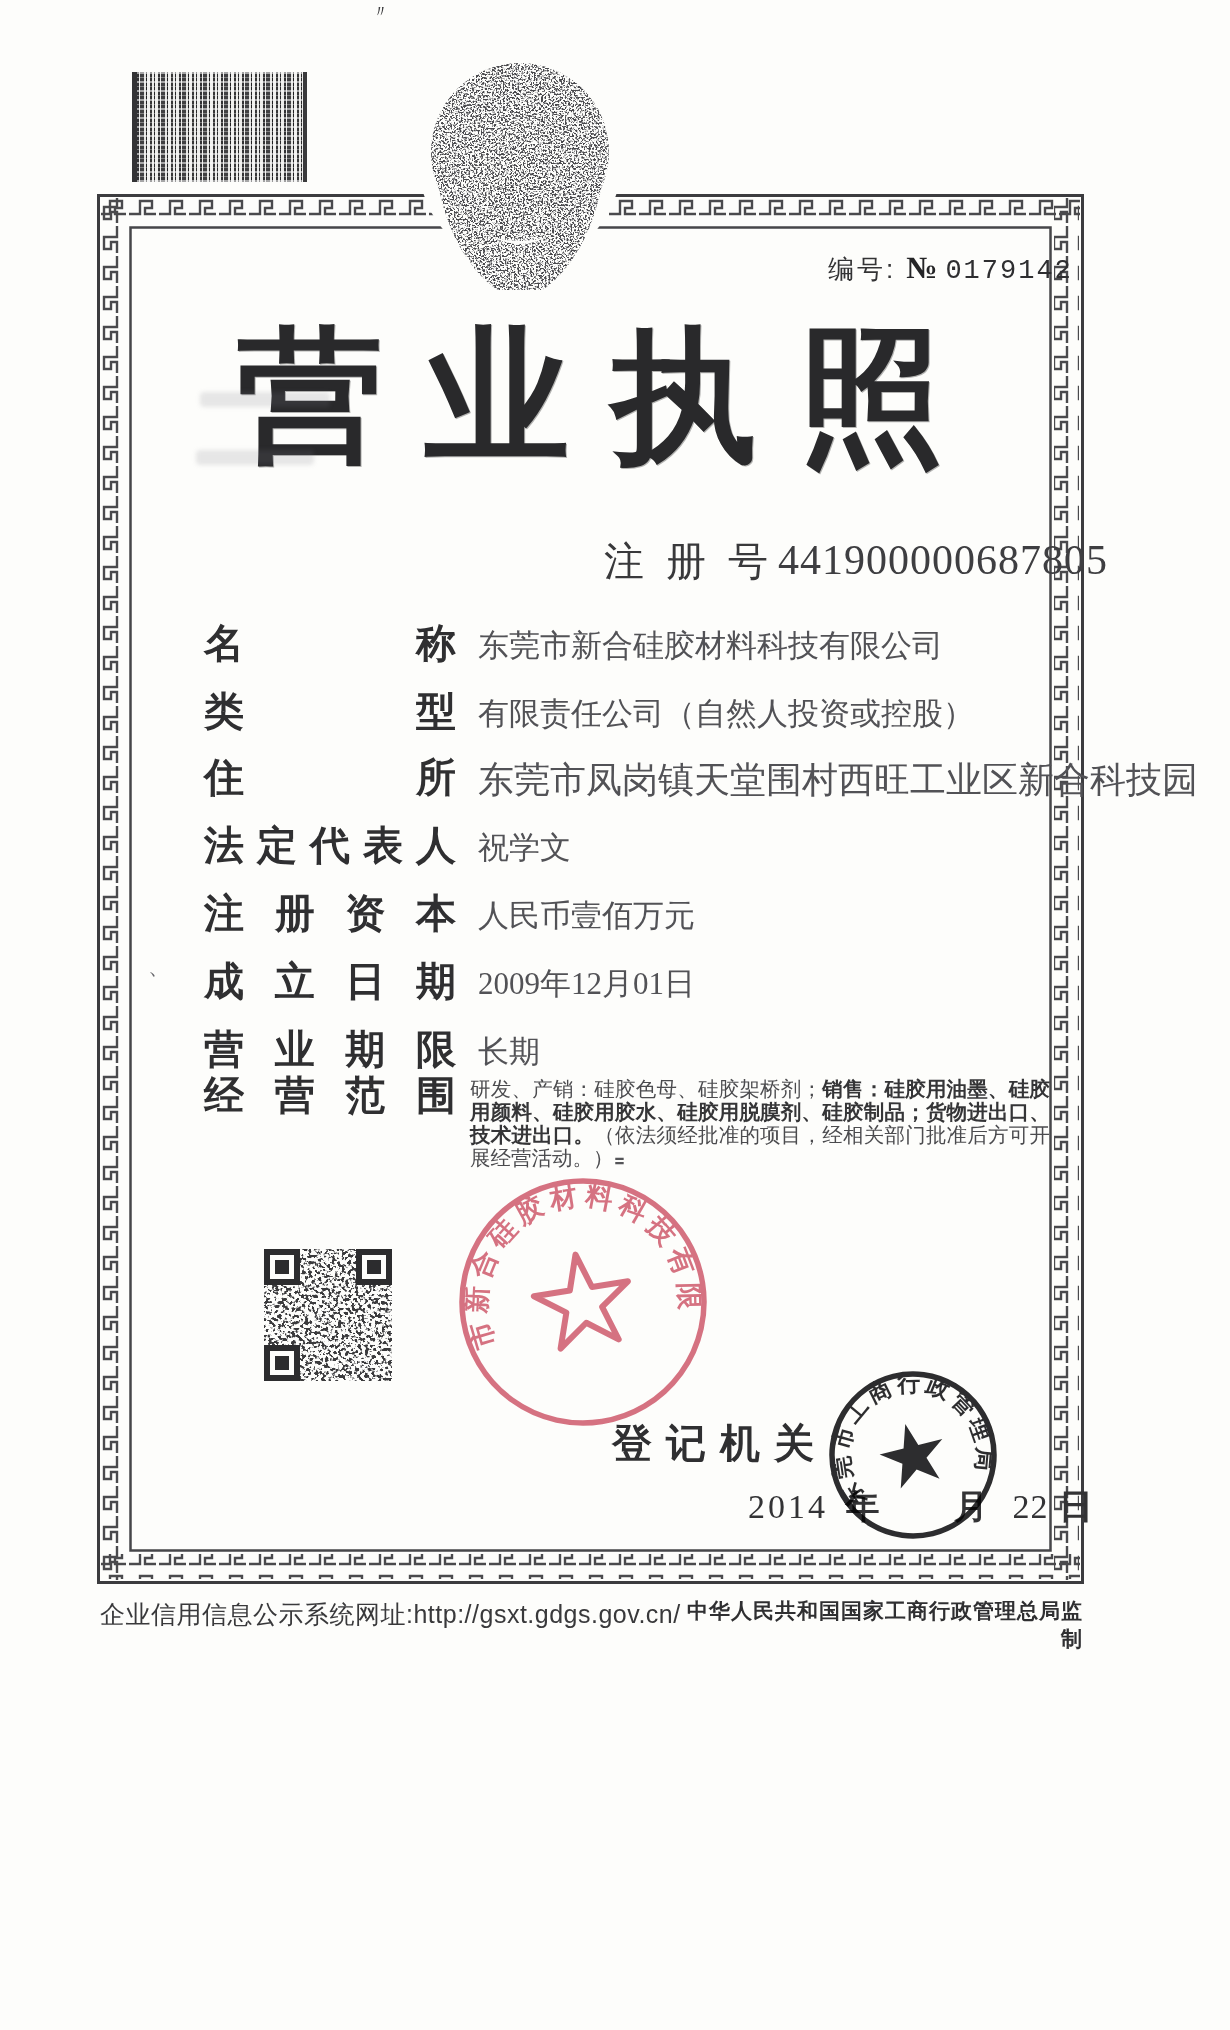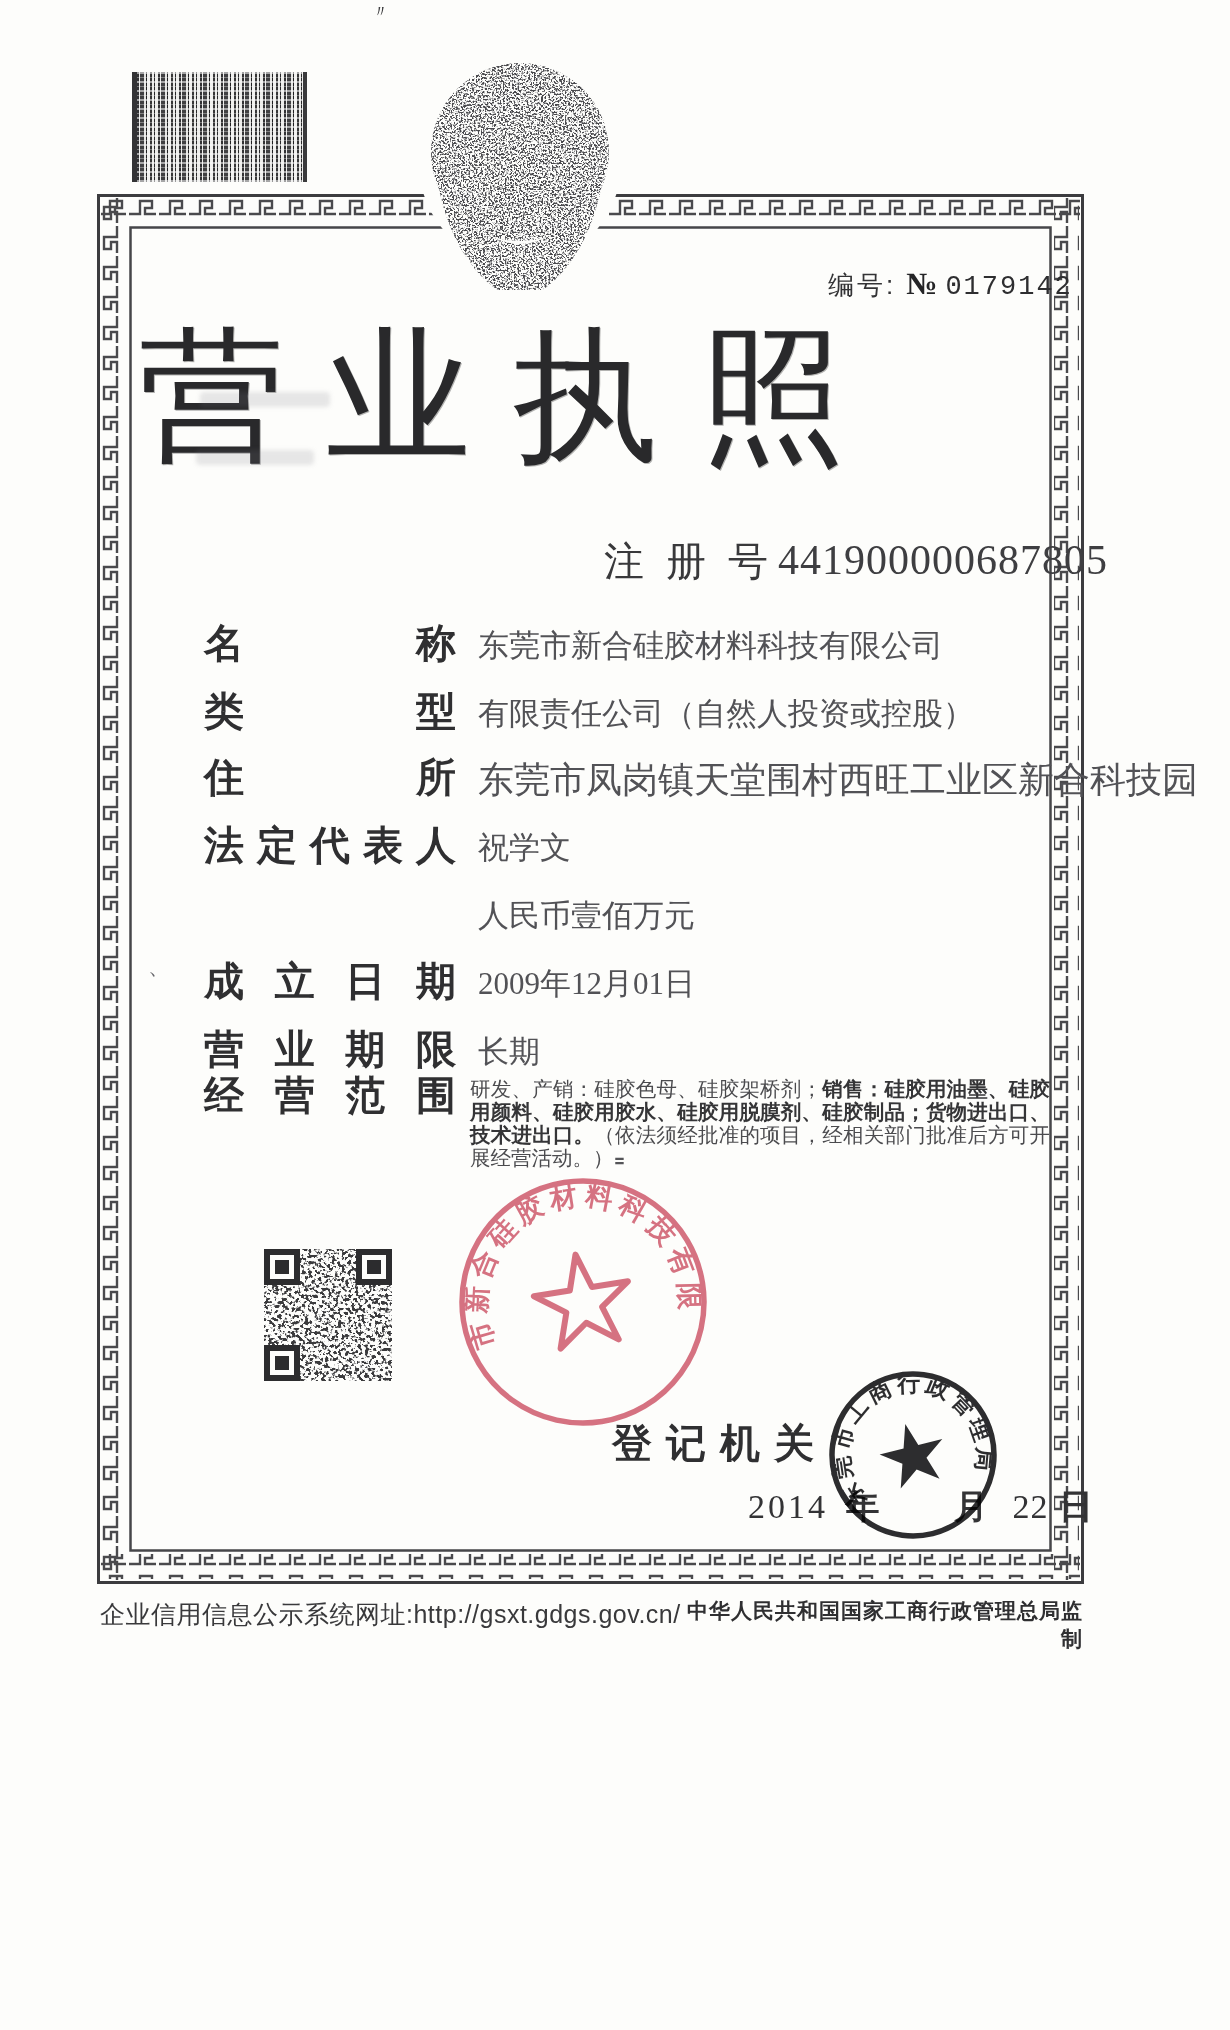--- a/index.html
+++ b/index.html
@@ -15,30 +15,30 @@
   .barcode{
     left:132px; top:72px; width:166px; height:110px;
     background:
       repeating-linear-gradient(0deg, rgba(255,255,255,.55) 0 2px, rgba(255,255,255,0) 2px 5px, rgba(255,255,255,.35) 5px 6px, rgba(255,255,255,0) 6px 9px),
       repeating-linear-gradient(90deg,#2a2a2c 0 2px,#f2f2f0 2px 3px,#39393b 3px 7px,#e9e9e7 7px 9px,#151517 9px 10px,#f5f5f3 10px 13px,#2e2e30 13px 15px,#efefed 15px 17px,#1f1f21 17px 18px,#f0f0ee 18px 21px);
     border-left:5px solid #2b2b2d; border-right:4px solid #333335;
     filter:contrast(.92) brightness(1.02);
   }
 
   
-  .serial{ left:828px; top:266px; width:226px; text-align:right; white-space:nowrap; color:#2c2c2e;}
+  .serial{ left:828px; top:250px; width:226px; text-align:right; white-space:nowrap; color:#2c2c2e;}
   .serial .lbl{font-family:"Liberation Sans",sans-serif; font-size:26px; letter-spacing:3px; color:#333335;}
   .serial .no-sign{font-size:31px; font-weight:bold; margin-left:10px; color:#242426;}
   .serial .digits{font-family:"Liberation Mono","DejaVu Sans Mono",monospace; font-size:27px; letter-spacing:2px; margin-left:8px; color:#2e2e30;}
 
   
   .title{
-    left:97px; top:316px; width:987px; text-align:left;
+    left:97px; top:316px; width:987px; text-align:center;
     font-family:"Liberation Sans","DejaVu Sans",sans-serif;
-    font-size:145px; font-weight:normal; letter-spacing:42px; text-indent:42px;
+    font-size:145px; font-weight:bold; letter-spacing:42px; text-indent:42px;
     color:#29292b; line-height:160px;
     text-shadow:1px 1px 0 rgba(40,40,40,.35);
   }
 
   
   .regline{ left:0; top:534px; width:1230px; white-space:nowrap;}
   .regline .rl{ position:absolute; left:604px; font-family:"Liberation Sans",sans-serif; font-size:40px; color:#39393b; letter-spacing:22px; font-weight:500;}
   .regline .rn{ position:absolute; left:778px; top:2px; font-size:42px; color:#3e3e41; letter-spacing:1px;}
 
   
@@ -140,20 +140,21 @@
 
   <div class="abs flabel" style="top:688px">类型</div>
   <div class="abs fvalue" style="top:695px">有限责任公司（自然人投资或控股）</div>
 
   <div class="abs flabel" style="top:754px">住所</div>
   <div class="abs fvalue" style="top:761px; font-size:36px;">东莞市凤岗镇天堂围村西旺工业区新合科技园</div>
 
   <div class="abs flabel" style="top:822px">法定代表人</div>
   <div class="abs fvalue" style="top:829px">祝学文</div>
 
+  <div class="abs flabel" style="top:890px">注册资本</div>
   <div class="abs fvalue" style="top:897px">人民币壹佰万元</div>
 
   <div class="abs flabel" style="top:958px">成立日期</div>
   <div class="abs fvalue" style="top:965px">2009年12月01日</div>
 
   <div class="abs flabel" style="top:1026px">营业期限</div>
   <div class="abs fvalue" style="top:1033px">长期</div>
 
   <div class="abs flabel" style="top:1072px">经营范围</div>
   <div class="abs scope-text">

